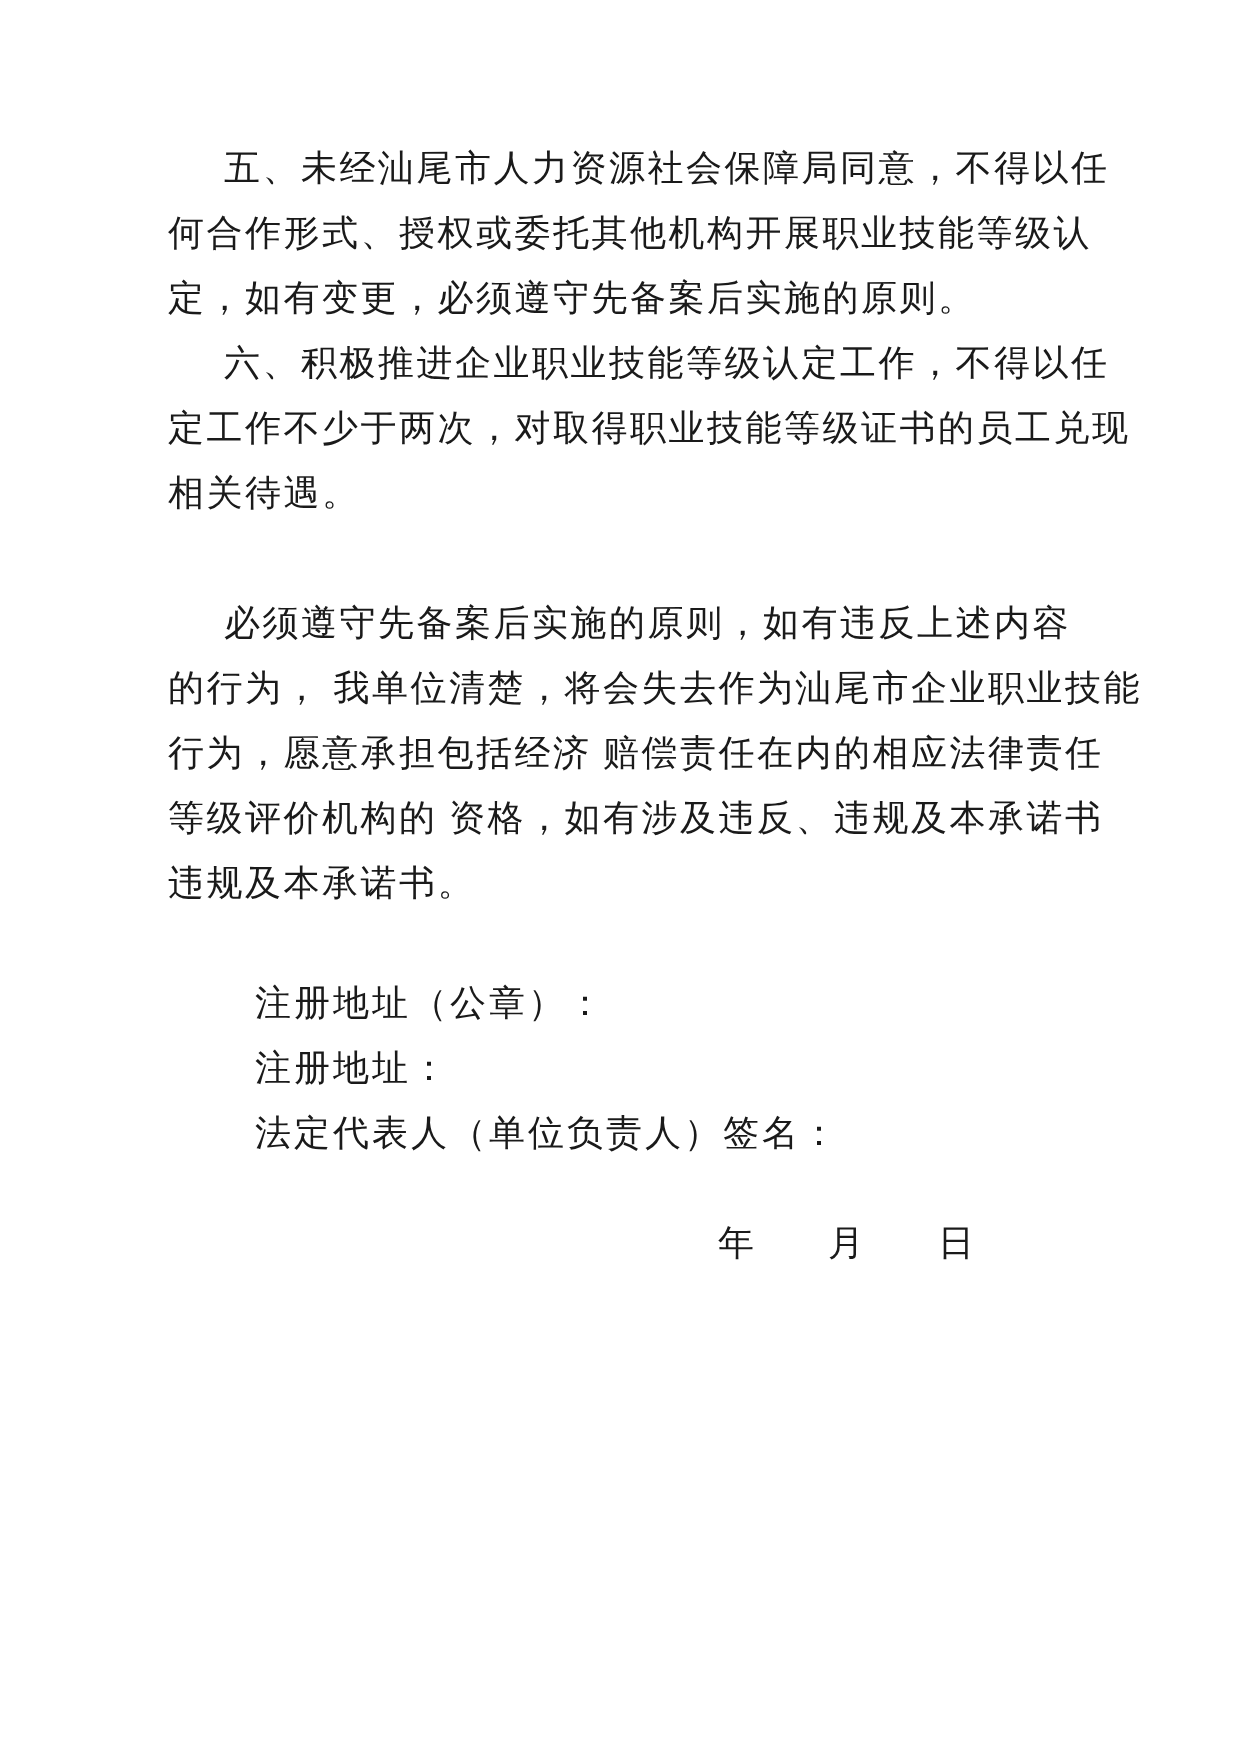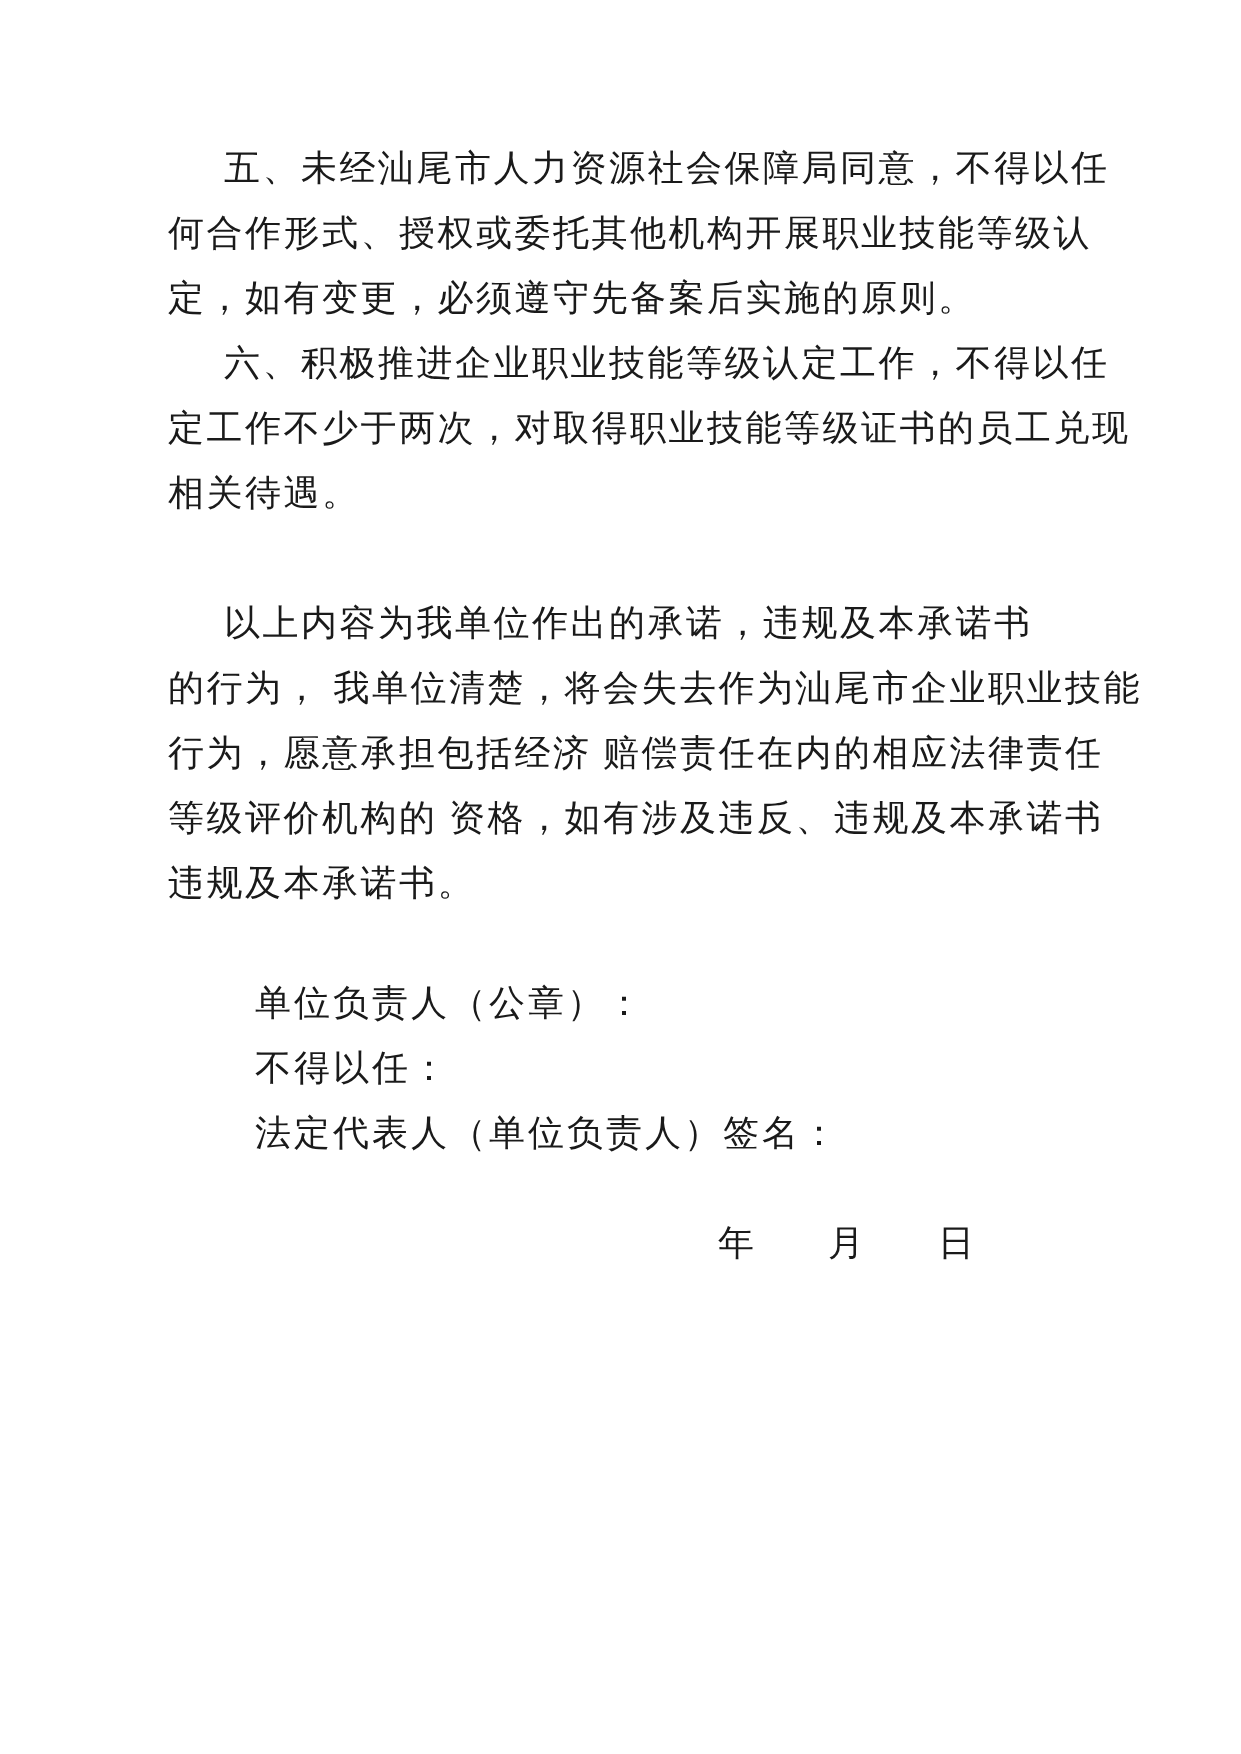--- a/index.html
+++ b/index.html
@@ -67,30 +67,30 @@
 
     <div class="para">
       <div class="line indent">六、积极推进企业职业技能等级认定工作，不得以任</div>
       <div class="line">定工作不少于两次，对取得职业技能等级证书的员工兑现</div>
       <div class="line">相关待遇。</div>
     </div>
 
     <div class="para-gap"></div>
 
     <div class="para">
-      <div class="line indent">以上内容为我单位作出的承诺，违规及本承诺书</div>
+      <div class="line indent">必须遵守先备案后实施的原则，如有违反上述内容</div>
       <div class="line">的行为， 我单位清楚，将会失去作为汕尾市企业职业技能</div>
       <div class="line">行为，愿意承担包括经济 赔偿责任在内的相应法律责任</div>
       <div class="line">等级评价机构的 资格，如有涉及违反、违规及本承诺书</div>
       <div class="line">违规及本承诺书。</div>
     </div>
 
     <div class="signature">
-      <div class="sig-line">单位负责人（公章）：</div>
-      <div class="sig-line">不得以任：</div>
+      <div class="sig-line">注册地址（公章）：</div>
+      <div class="sig-line">注册地址：</div>
       <div class="sig-line">法定代表人（单位负责人）签名：</div>
     </div>
 
     <div class="date-line">
       <span>年</span>
       <span>月</span>
       <span>日</span>
     </div>
 
   </div>

